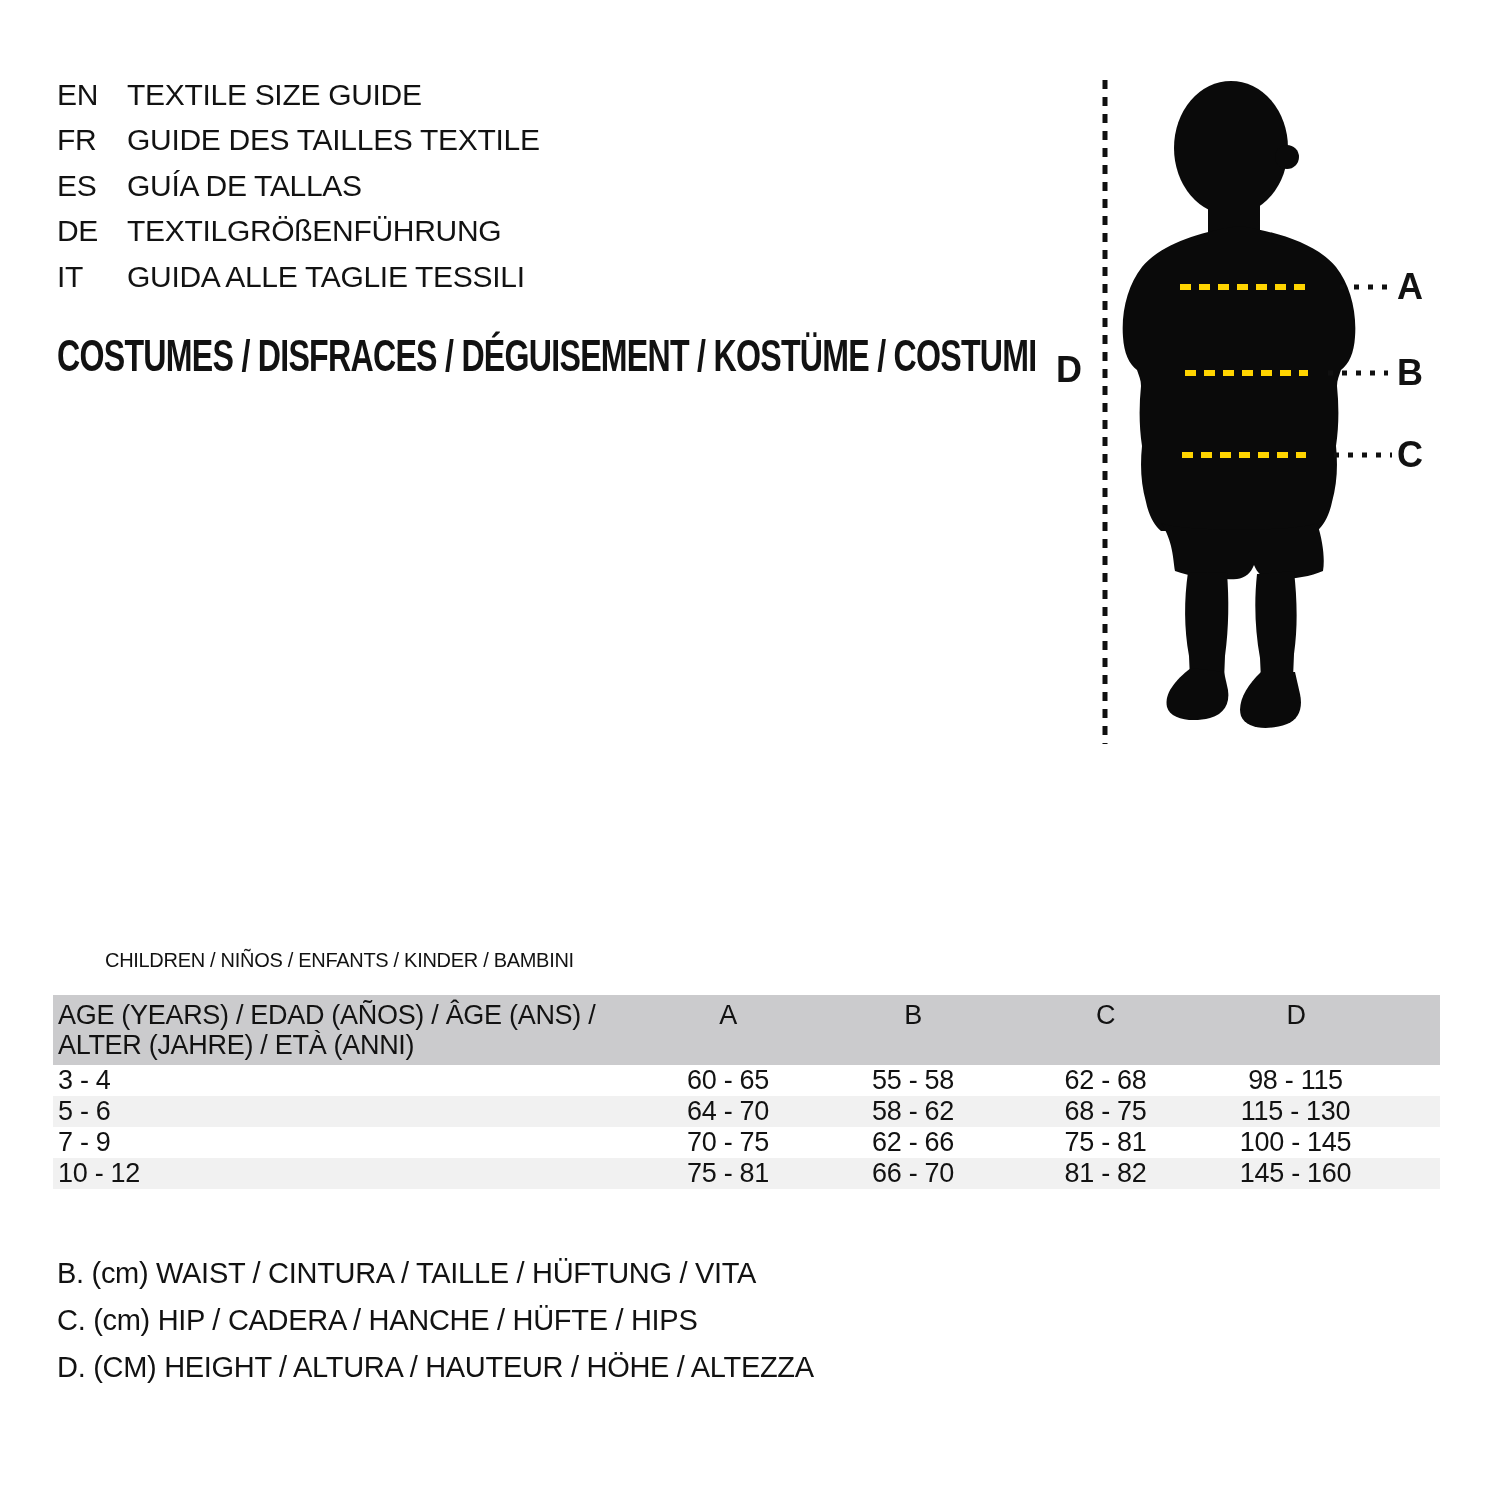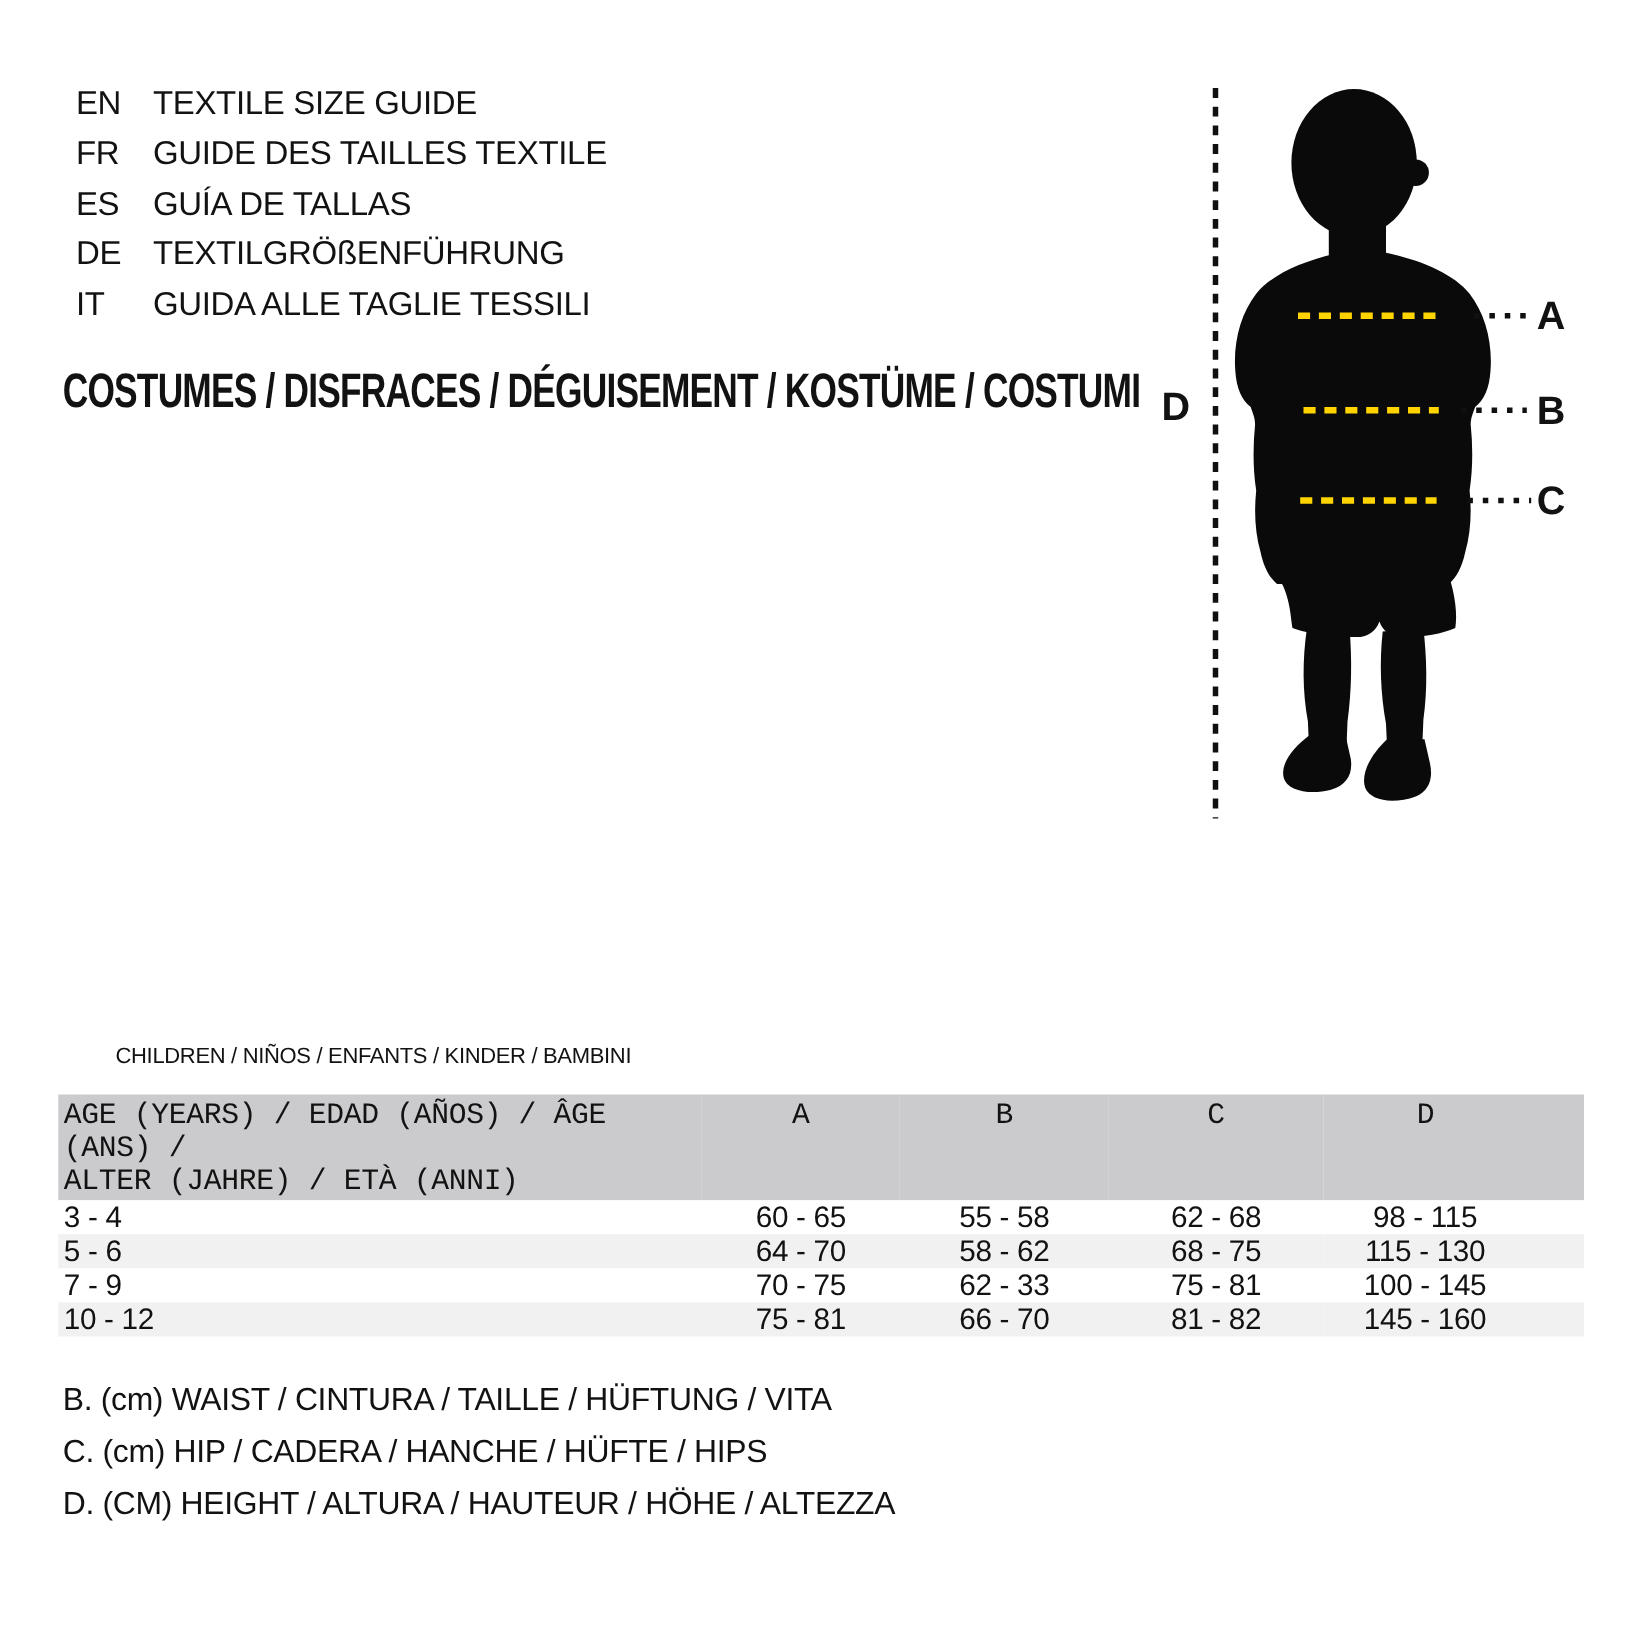--- a/index.html
+++ b/index.html
@@ -4,21 +4,21 @@
 <style>
   html, body { margin:0; padding:0; }
   body {
     width:1501px; height:1500px; position:relative; overflow:hidden;
     background:#ffffff; color:#121212;
     font-family:"Liberation Sans","DejaVu Sans",sans-serif;
   }
   
   .lang-block { position:absolute; left:57px; top:72px; }
   .lang-row { display:flex; height:45.5px; align-items:center; font-size:30px; letter-spacing:-0.3px; white-space:nowrap; }
-  .lang-code { width:70px; flex:0 0 70px;margin-left:12px; }
+  .lang-code { width:70px; flex:0 0 70px; }
   
   .category {
     position:absolute; left:57px; top:330px; font-size:44px; font-weight:bold;
     line-height:52px; white-space:nowrap; letter-spacing:-1px;
     transform:scaleX(0.73); transform-origin:0 50%;
   }
   
   .figure { position:absolute; left:1040px; top:60px; width:420px; height:700px; }
   .figure svg { position:absolute; left:0; top:0; }
   .sil { fill:#0a0a0a; }
@@ -29,21 +29,21 @@
   .mlabel.la { left:357px; top:209px; }
   .mlabel.lb { left:357px; top:295px; }
   .mlabel.lc { left:357px; top:377px; }
   .mlabel.ld { left:16px;  top:292px; }
   
   .section-title { position:absolute; left:57px; top:942px; font-size:20px; line-height:36px; letter-spacing:-0.3px; white-space:nowrap;margin-left:48px; }
   .size-table {
     position:absolute; left:53px; top:995px; width:1387px;
     border-collapse:collapse; table-layout:fixed; font-size:27px; letter-spacing:-0.3px;
   }
-  .size-table thead tr { background:var(--table-header-bg,#CBCBCD); height:89px;font-family:Liberation Mono, monospace; }
+  .size-table thead tr { background:var(--table-header-bg,#CBCBCD); height:70px; }
   .size-table th { font-weight:normal; vertical-align:top; padding-top:5px; line-height:30px; text-align:center; }
   .size-table th.agehead { text-align:left; padding-left:5px; }
   .size-table th.agehead span { display:block; }
   .size-table tbody tr { height:19px; }
   .size-table tbody tr:nth-child(even) { background:var(--table-row-alt-bg,#F1F1F1); }
   .size-table td { text-align:center; padding:0; }
   .size-table td.agecell { text-align:left; padding-left:5px; }
   .size-table th.dcol, .size-table td.dcol { padding-right:52px; }
   
   .legend { position:absolute; left:57px; top:1250px; }
@@ -149,21 +149,21 @@
       <tr>
         <td class="agecell">5 - 6</td>
         <td>64 - 70</td>
         <td>58 - 62</td>
         <td>68 - 75</td>
         <td class="dcol">115 - 130</td>
       </tr>
       <tr>
         <td class="agecell">7 - 9</td>
         <td>70 - 75</td>
-        <td>62 - 33</td>
+        <td>62 - 66</td>
         <td>75 - 81</td>
         <td class="dcol">100 - 145</td>
       </tr>
       <tr>
         <td class="agecell">10 - 12</td>
         <td>75 - 81</td>
         <td>66 - 70</td>
         <td>81 - 82</td>
         <td class="dcol">145 - 160</td>
       </tr>

